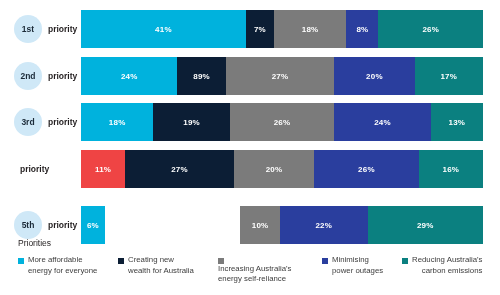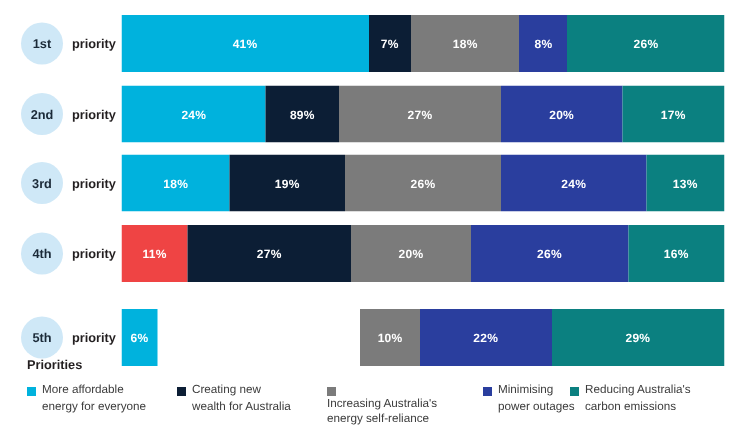--- a/index.html
+++ b/index.html
@@ -84,21 +84,21 @@
     white-space: nowrap;
     letter-spacing: 0.2px;
   }
 
   
   .legend-title {
     position: absolute;
     left: 18px;
     top: 238px;
     font-size: 8.5px;
-    font-weight: bold;
+    font-weight: normal;
     color: #231f20;
   }
   .legend {
     position: absolute;
     left: 0;
     top: 255px;
     width: 500px;
     height: 36px;
   }
   .legend-item {
@@ -189,21 +189,20 @@
         <div class="seg" style="background: rgb(42, 62, 158); width: 96.48px;">
           <span>24%</span>
         </div>
         <div class="seg" style="background: rgb(11, 128, 128); width: 52.26px;">
           <span>13%</span>
         </div>
       </div>
     </div>
     <div class="row" style="top: 150px;">
       <div class="row-label">
-        <div class="rank-badge">4th</div>
         <div class="priority-word">priority</div>
       </div>
       <div class="bar">
         <div class="seg" style="background: #ef4444; width: 44.22px;">
           <span>11%</span>
         </div>
         <div class="seg" style="background: rgb(12, 30, 53); width: 108.54px;">
           <span>27%</span>
         </div>
         <div class="seg" style="background: rgb(123, 123, 123); width: 80.4px;">
@@ -255,19 +254,19 @@
       <div class="legend-item" style="left: 218px; flex-direction: column;">
         <span class="legend-swatch" style="background: rgb(123, 123, 123);"></span>
         <span class="legend-text">Increasing Australia's
 energy self-reliance</span>
       </div>
       <div class="legend-item" style="left: 322px;">
         <span class="legend-swatch" style="background: rgb(42, 62, 158);"></span>
         <span class="legend-text">Minimising
 power outages</span>
       </div>
-      <div class="legend-item" style="left: 380px;">
+      <div class="legend-item" style="left: 402px; text-align: right;">
         <span class="legend-swatch" style="background: rgb(11, 128, 128);"></span>
         <span class="legend-text">Reducing Australia's
 carbon emissions</span>
       </div>
     </div>
   </div>
 
 </body></html>

